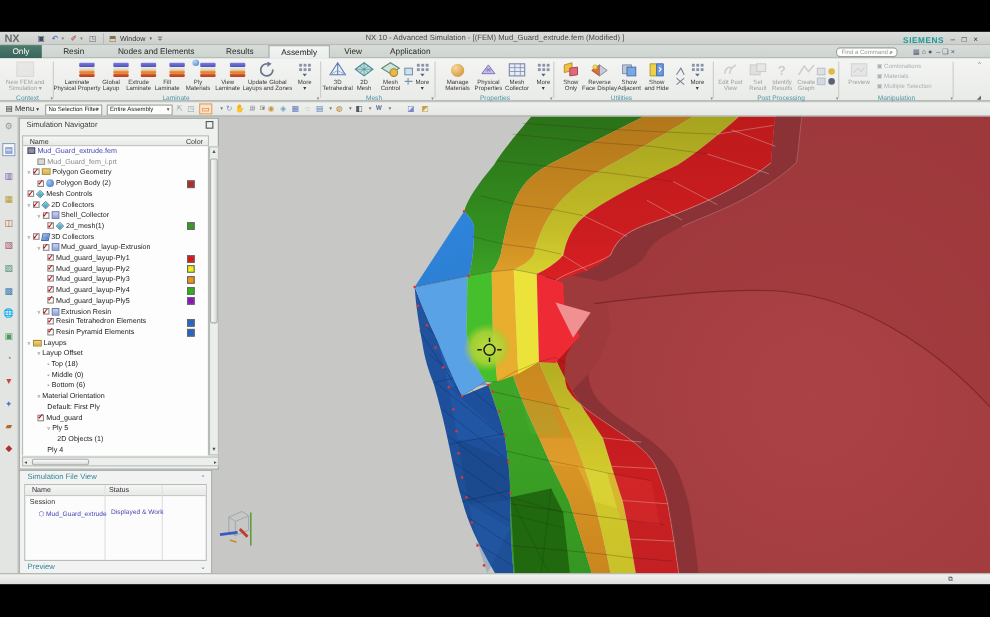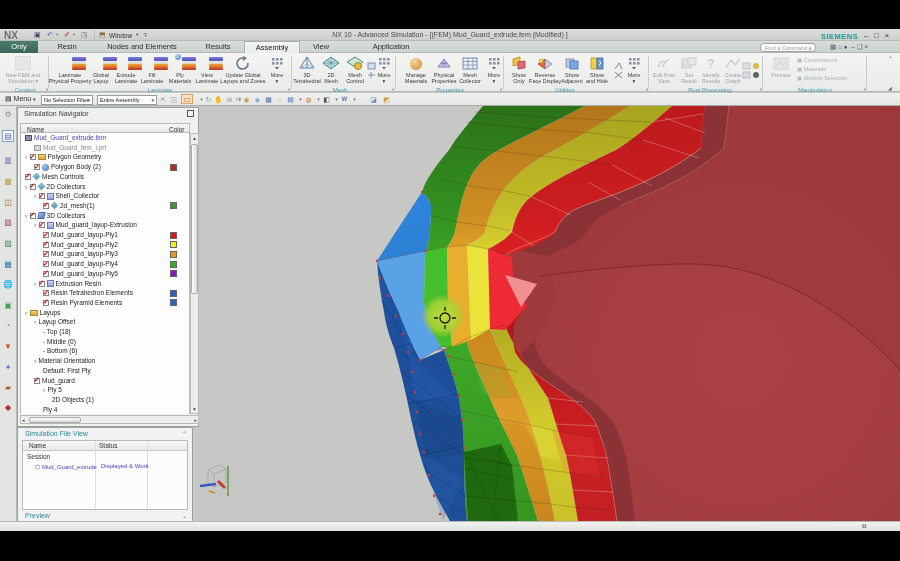--- a/index.html
+++ b/index.html
@@ -80,21 +80,21 @@
     <span id="siemens">SIEMENS</span>
     <span id="winbtns">–&nbsp;□&nbsp;×</span>
   </div>
   <div id="tabrow">
     <div class="tab" id="tab-file">Only</div>
     <div class="tab" style="left:46px;width:42px;">Resin</div>
     <div class="tab" style="left:92px;width:100px;">Nodes and Elements</div>
     <div class="tab" style="left:196px;width:44px;">Results</div>
     <div class="tab" id="tab-lam" style="left:244px;width:56px;">Assembly</div>
     <div class="tab" style="left:304px;width:34px;">View</div>
-    <div class="tab" style="left:360px;width:62px;text-align:center;">Application</div>
+    <div class="tab" style="left:342px;width:62px;text-align:center;">Application</div>
     <div id="tabsearch">Find a Command <b style="color:#667;">⌕</b></div>
     <span id="tabicons">▦&nbsp;⌂&nbsp;●&nbsp;&nbsp;–&nbsp;❏&nbsp;×</span>
   </div>
   <div id="ribbon">
       <div class="rbtn gray" style="left:0.0px;width:46px;"><span class="ric" style="width:18px;"><span style="display:inline-block;width:16px;height:14px;background:#d8dad6;border:1px solid #c0c2be;"></span></span>New FEM and<br>Simulation ▾</div>
       <div class="rbtn" style="left:43.0px;width:54px;"><span class="ric" style="width:18px;"><span class="lam"><i style="top:1px;background:linear-gradient(#7a7fe0,#4a50b8);"></i><i style="top:5px;background:linear-gradient(#f0ece2,#d8d2c2);height:3px;"></i><i style="top:8px;background:linear-gradient(#f0a040,#d87820);height:3px;"></i><i style="top:11px;background:linear-gradient(#e06038,#b83a20);height:3px;"></i></span></span>Laminate<br>Physical Property</div>
       <div class="rbtn" style="left:74.0px;width:54px;"><span class="ric" style="width:18px;"><span class="lam"><i style="top:1px;background:linear-gradient(#7a7fe0,#4a50b8);"></i><i style="top:5px;background:linear-gradient(#f0ece2,#d8d2c2);height:3px;"></i><i style="top:8px;background:linear-gradient(#f0a040,#d87820);height:3px;"></i><i style="top:11px;background:linear-gradient(#e06038,#b83a20);height:3px;"></i></span></span>Global<br>Layup</div>
       <div class="rbtn" style="left:99.0px;width:54px;"><span class="ric" style="width:18px;"><span class="lam"><i style="top:1px;background:linear-gradient(#7a7fe0,#4a50b8);"></i><i style="top:5px;background:linear-gradient(#f0ece2,#d8d2c2);height:3px;"></i><i style="top:8px;background:linear-gradient(#f0a040,#d87820);height:3px;"></i><i style="top:11px;background:linear-gradient(#e06038,#b83a20);height:3px;"></i></span></span>Extrude<br>Laminate</div>
       <div class="rbtn" style="left:125.0px;width:54px;"><span class="ric" style="width:18px;"><span class="lam"><i style="top:1px;background:linear-gradient(#7a7fe0,#4a50b8);"></i><i style="top:5px;background:linear-gradient(#f0ece2,#d8d2c2);height:3px;"></i><i style="top:8px;background:linear-gradient(#f0a040,#d87820);height:3px;"></i><i style="top:11px;background:linear-gradient(#e06038,#b83a20);height:3px;"></i></span></span>Fill<br>Laminate</div>
       <div class="rbtn" style="left:153.0px;width:54px;"><span class="ric" style="width:18px;"><span class="lam"><i style="top:1px;background:linear-gradient(#7a7fe0,#4a50b8);"></i><i style="top:5px;background:linear-gradient(#f0ece2,#d8d2c2);height:3px;"></i><i style="top:8px;background:linear-gradient(#f0a040,#d87820);height:3px;"></i><i style="top:11px;background:linear-gradient(#e06038,#b83a20);height:3px;"></i><b style="position:absolute;right:-1px;top:-2px;width:6px;height:6px;border-radius:50%;background:radial-gradient(circle at 35% 30%,#b8d8f8,#4a78c8);"></b></span></span>Ply<br>Materials</div>

